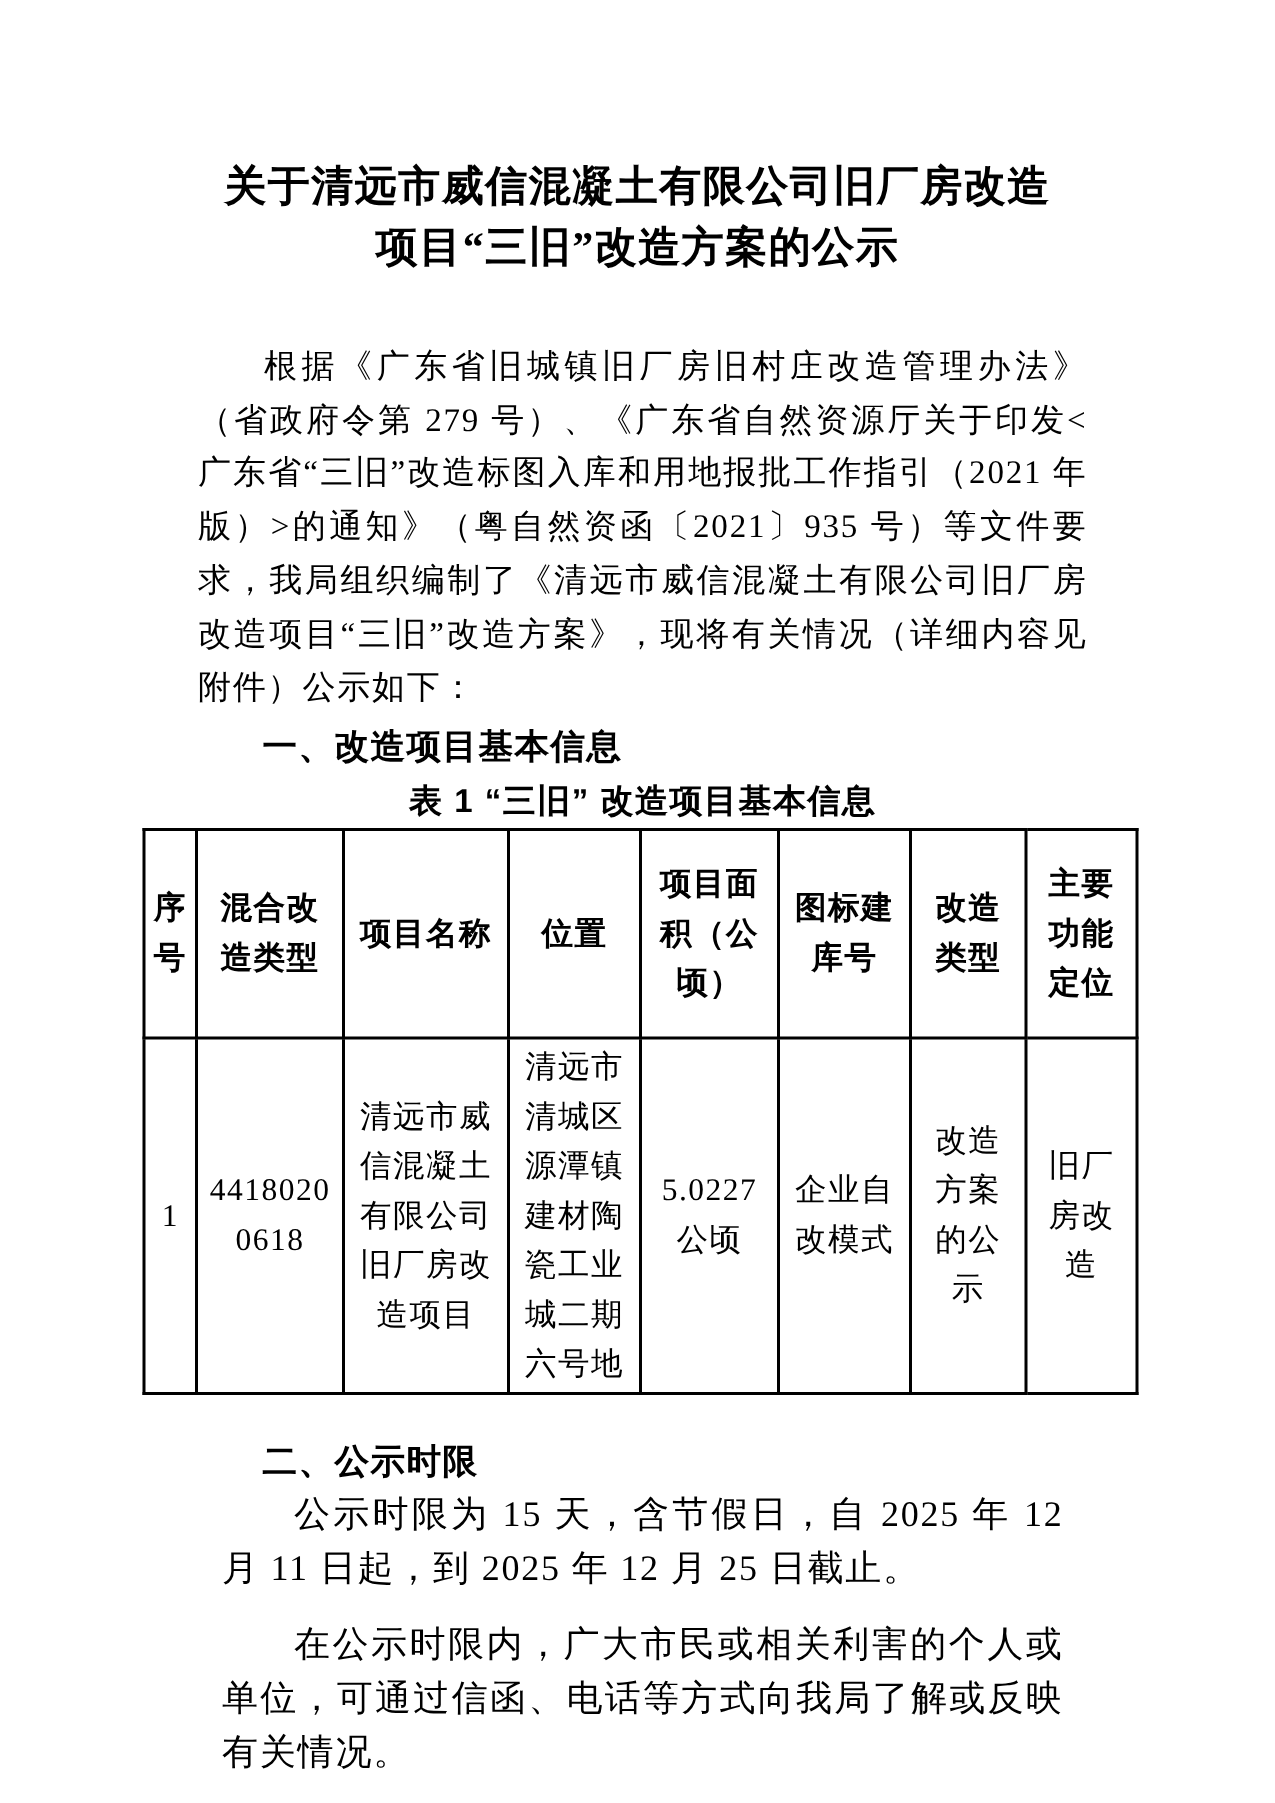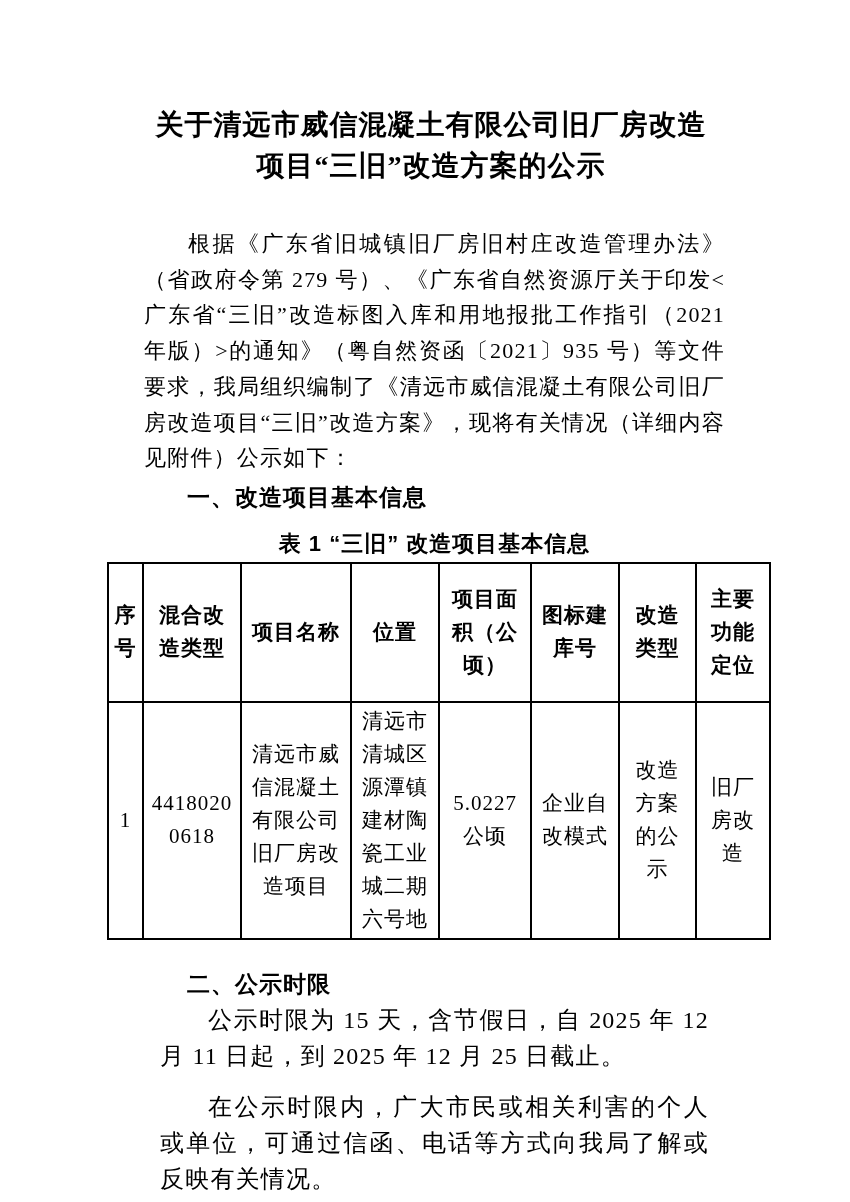--- a/index.html
+++ b/index.html
@@ -10,21 +10,20 @@
   .page {
     position: relative;
     width: 850px;
     height: 1202px;
     margin: 0 auto;
     background: #ffffff;
     color: #000000;
     font-family: "Liberation Serif", "DejaVu Serif", serif;
     overflow: hidden;
     box-sizing: border-box;
-    padding-left: 12px;
   }
   .doc-title {
     padding-top: 104px;
     text-align: center;
     font-weight: bold;
     font-size: 28px;
     line-height: 41px;
     letter-spacing: 1px;
   }
   .content {
@@ -41,21 +40,21 @@
   .sec-heading {
     margin: 6px 0 0 0;
     padding-left: 43px;
     font-family: "Liberation Sans", "DejaVu Sans", sans-serif;
     font-weight: bold;
     font-size: 23px;
     line-height: 31px;
     letter-spacing: 1px;
   }
   .table-caption {
-    margin-top: 17px;
+    margin-top: 7px;
     text-align: center;
     font-family: "Liberation Sans", "DejaVu Sans", sans-serif;
     font-weight: bold;
     font-size: 22px;
     line-height: 28px;
     letter-spacing: 1px;
   }
   table.info-table {
     margin: 4px 0 0 95px;
     width: 662px;

